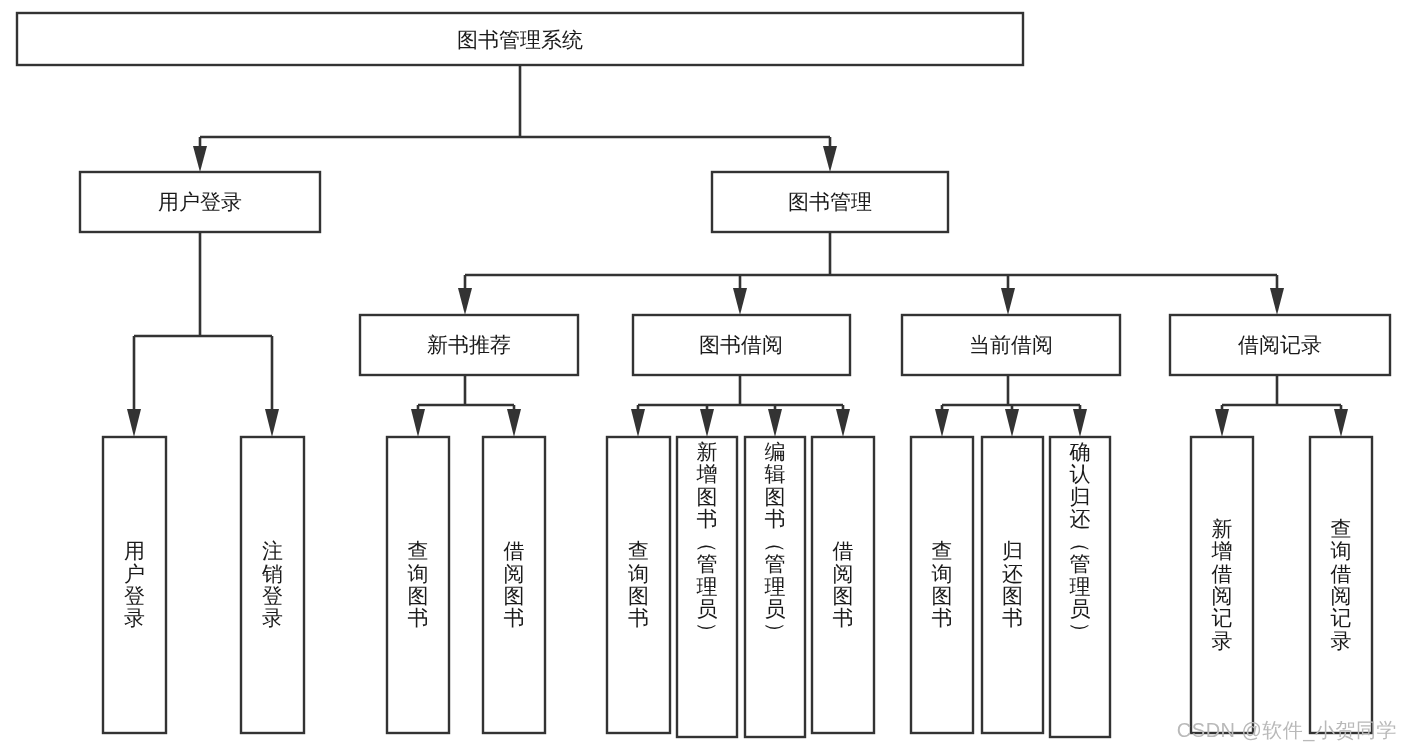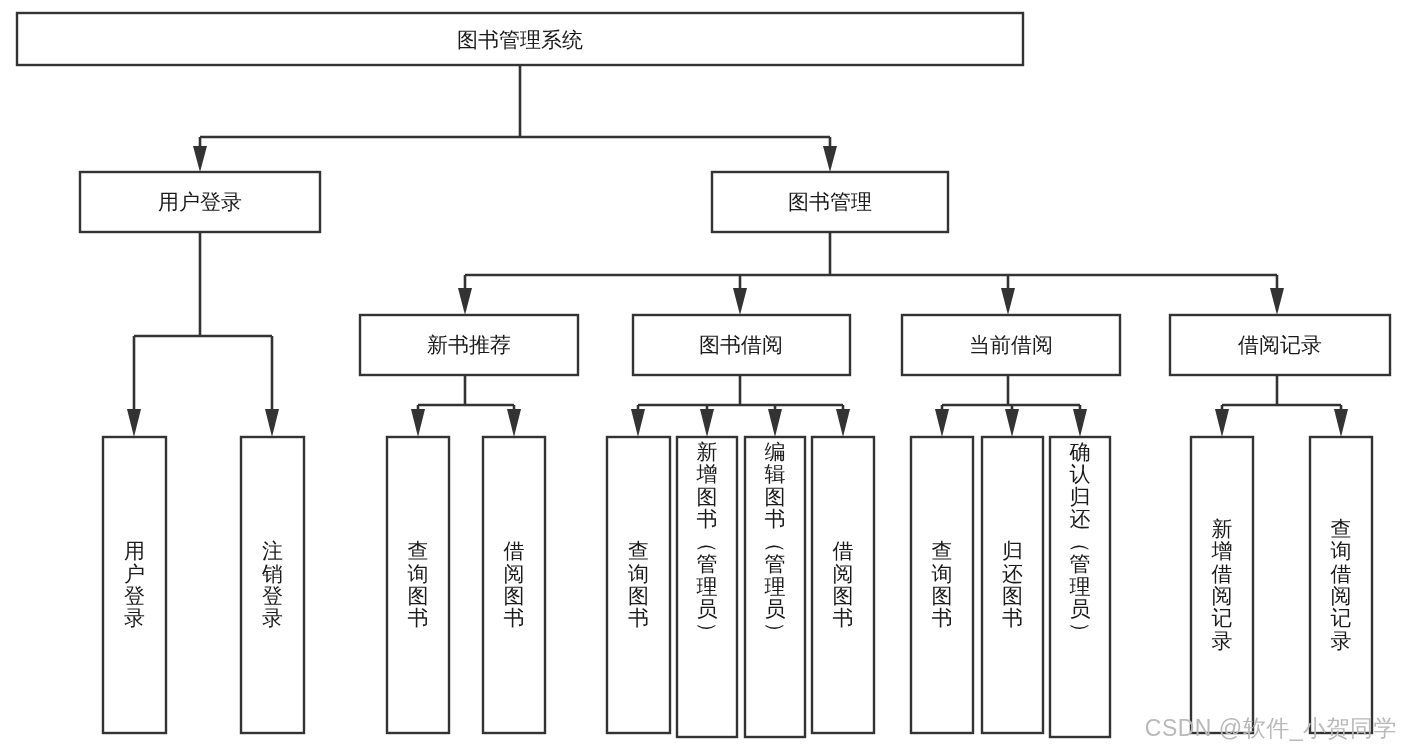--- a/index.html
+++ b/index.html
@@ -73,21 +73,21 @@
     text-align: center;
   }
   .vlabel span.ch.rot {
     transform: rotate(90deg);
   }
   .watermark {
     position: absolute;
     right: 8px;
     bottom: 3px;
     font-family: "Liberation Sans", "DejaVu Sans", sans-serif;
-    font-size: 23px;
+    font-size: 20px;
     color: #b9b9b9;
     letter-spacing: 0.5px;
     white-space: nowrap;
   }
 </style>
 </head>
 <body>
 
 <div id="diagram-root">
 

